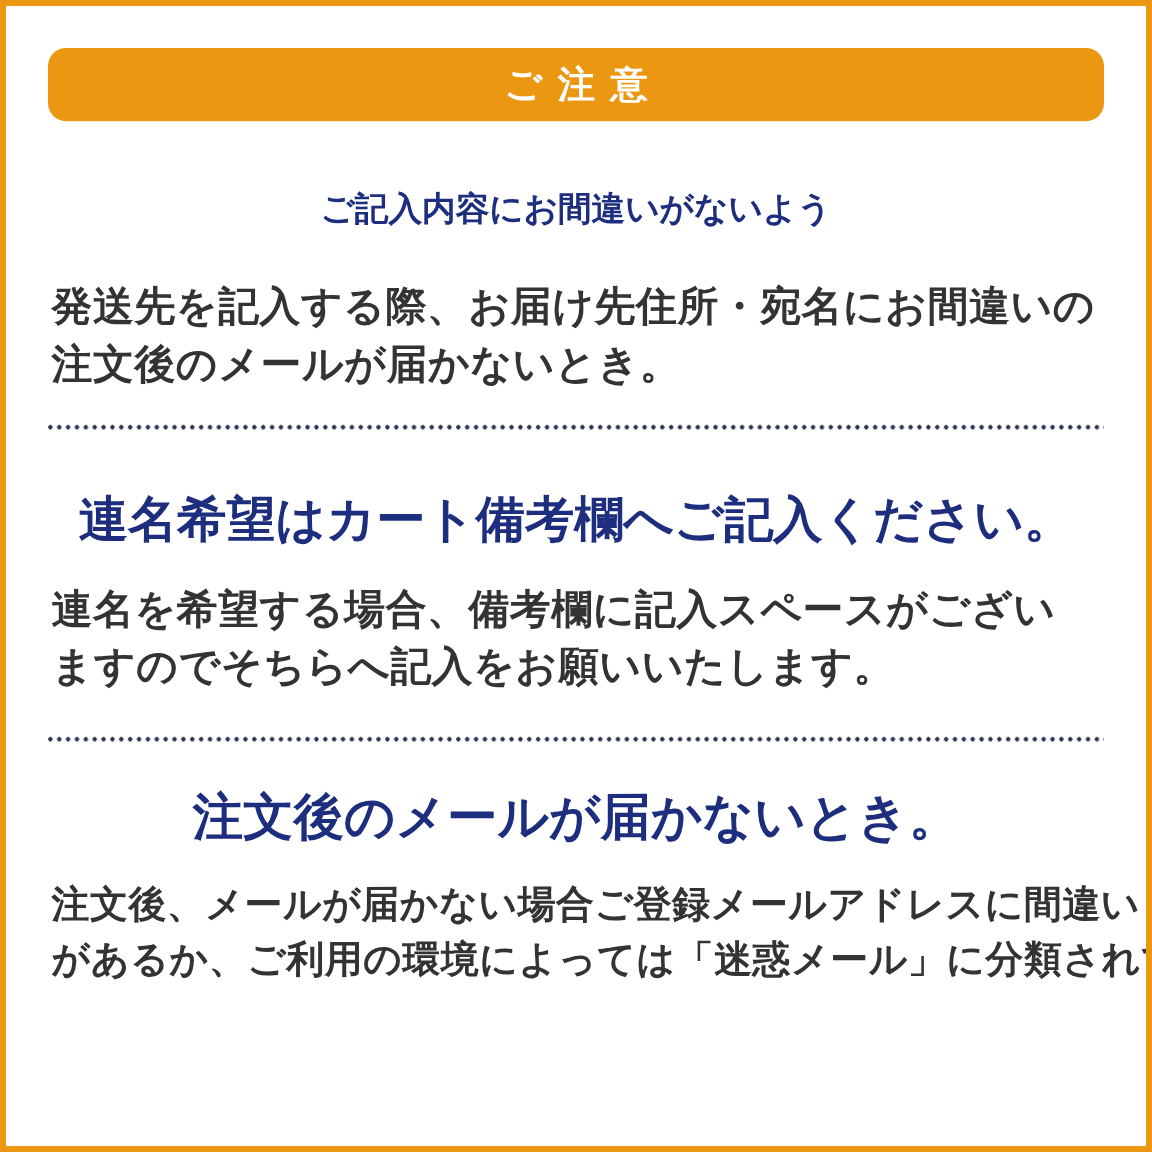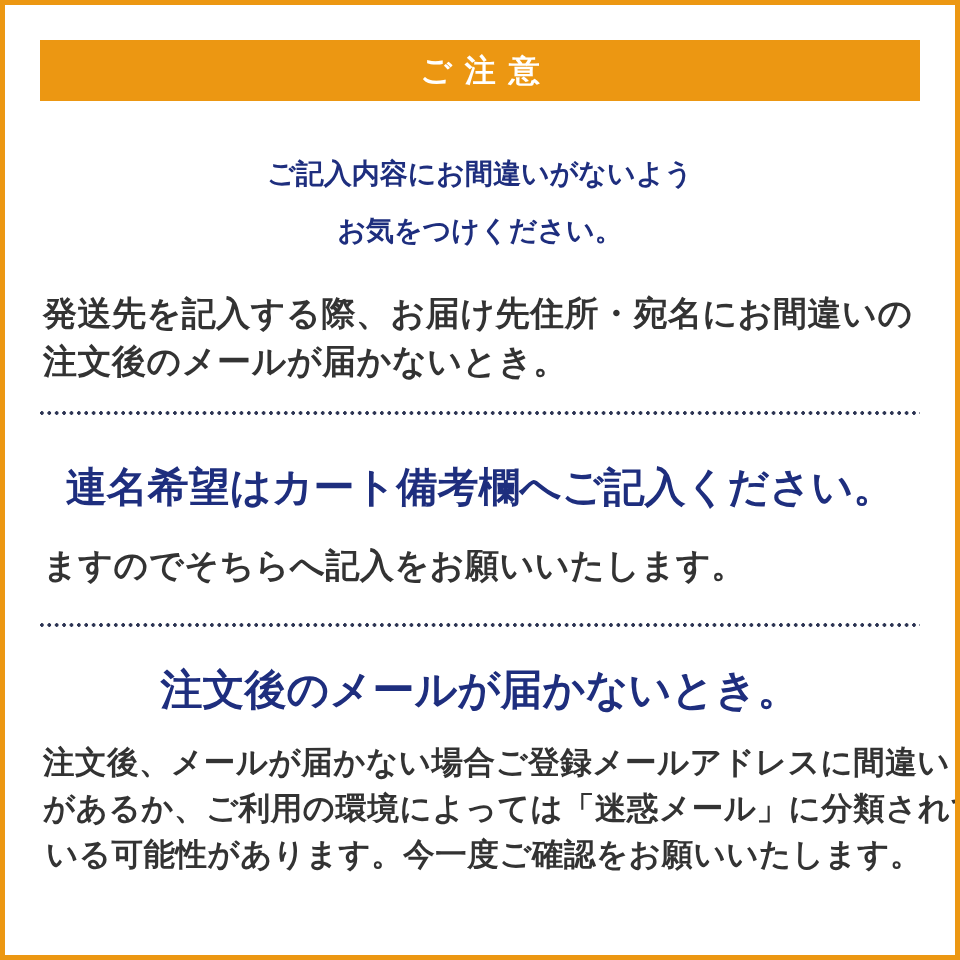--- a/index.html
+++ b/index.html
@@ -8,38 +8,38 @@
     width:960px; height:960px;
     border:5px solid var(--accent-orange, #EC9712);
     background:#fff;
     font-family:"Liberation Sans","DejaVu Sans",sans-serif;
     overflow:hidden;
   }
   .notice-bar {
     margin:35px 35px 0;
     height:61px;
     background:var(--accent-orange, #EC9712);
-    display:flex; align-items:center; justify-content:center;
+    display:flex; align-items:center; justify-content:center;border-radius:15px;
   }
   .notice-bar .bar-title {
     color:#ffffff;
     font-size:31px;
     font-weight:bold;
     letter-spacing:13px;
     text-indent:13px;
     white-space:nowrap;
   }
   .section { text-align:center; }
   .heading {
     color:var(--heading-navy, #1E2E7E);
     font-weight:bold;
   }
   .heading-line { white-space:nowrap; }
   .sec1 .heading { margin-top:44px; font-size:28px; line-height:57px; }
-  .sec2 .heading { margin-top:50px; font-size:41px; line-height:50px;font-family:Liberation Mono, monospace; }
+  .sec2 .heading { margin-top:50px; font-size:41px; line-height:50px; }
   .sec3 .heading { margin-top:38px; font-size:42px; line-height:50px; }
   .body-block {
     text-align:left;
     margin-left:38px; margin-right:30px;
     color:var(--body-text, #333333);
   }
   .body-line { white-space:nowrap; letter-spacing:0.5px;font-weight:bold; }
   .sec1 .body-block { margin-top:30px; }
   .sec2 .body-block { margin-top:26px; }
   .sec3 .body-block { margin-top:24px;text-align:center; }
@@ -58,43 +58,42 @@
 </head>
 <body>
 
 <header class="notice-bar">
   <span class="bar-title">ご注意</span>
 </header>
 
 <section class="section sec1">
   <h2 class="heading">
     <div class="heading-line">ご記入内容にお間違いがないよう</div>
-    <div class="heading-line">お気をつけください。</div>
   </h2>
   <div class="body-block">
     <div class="body-line">発送先を記入する際、お届け先住所・宛名にお間違いの</div>
     <div class="body-line">注文後のメールが届かないとき。</div>
   </div>
 </section>
 
 <div class="dotted d1"></div>
 
 <section class="section sec2">
   <h2 class="heading">
     <div class="heading-line">連名希望はカート備考欄へご記入ください。</div>
   </h2>
   <div class="body-block">
+    <div class="body-line">連名を希望する場合、備考欄に記入スペースがござい</div>
     <div class="body-line">ますのでそちらへ記入をお願いいたします。</div>
   </div>
 </section>
 
 <div class="dotted d2"></div>
 
 <section class="section sec3">
   <h2 class="heading">
     <div class="heading-line">注文後のメールが届かないとき。</div>
   </h2>
   <div class="body-block">
     <div class="body-line">注文後、メールが届かない場合ご登録メールアドレスに間違い</div>
     <div class="body-line">があるか、ご利用の環境によっては「迷惑メール」に分類されて</div>
-    <div class="body-line">いる可能性があります。今一度ご確認をお願いいたします。</div>
   </div>
 </section>
 
 </body></html>

